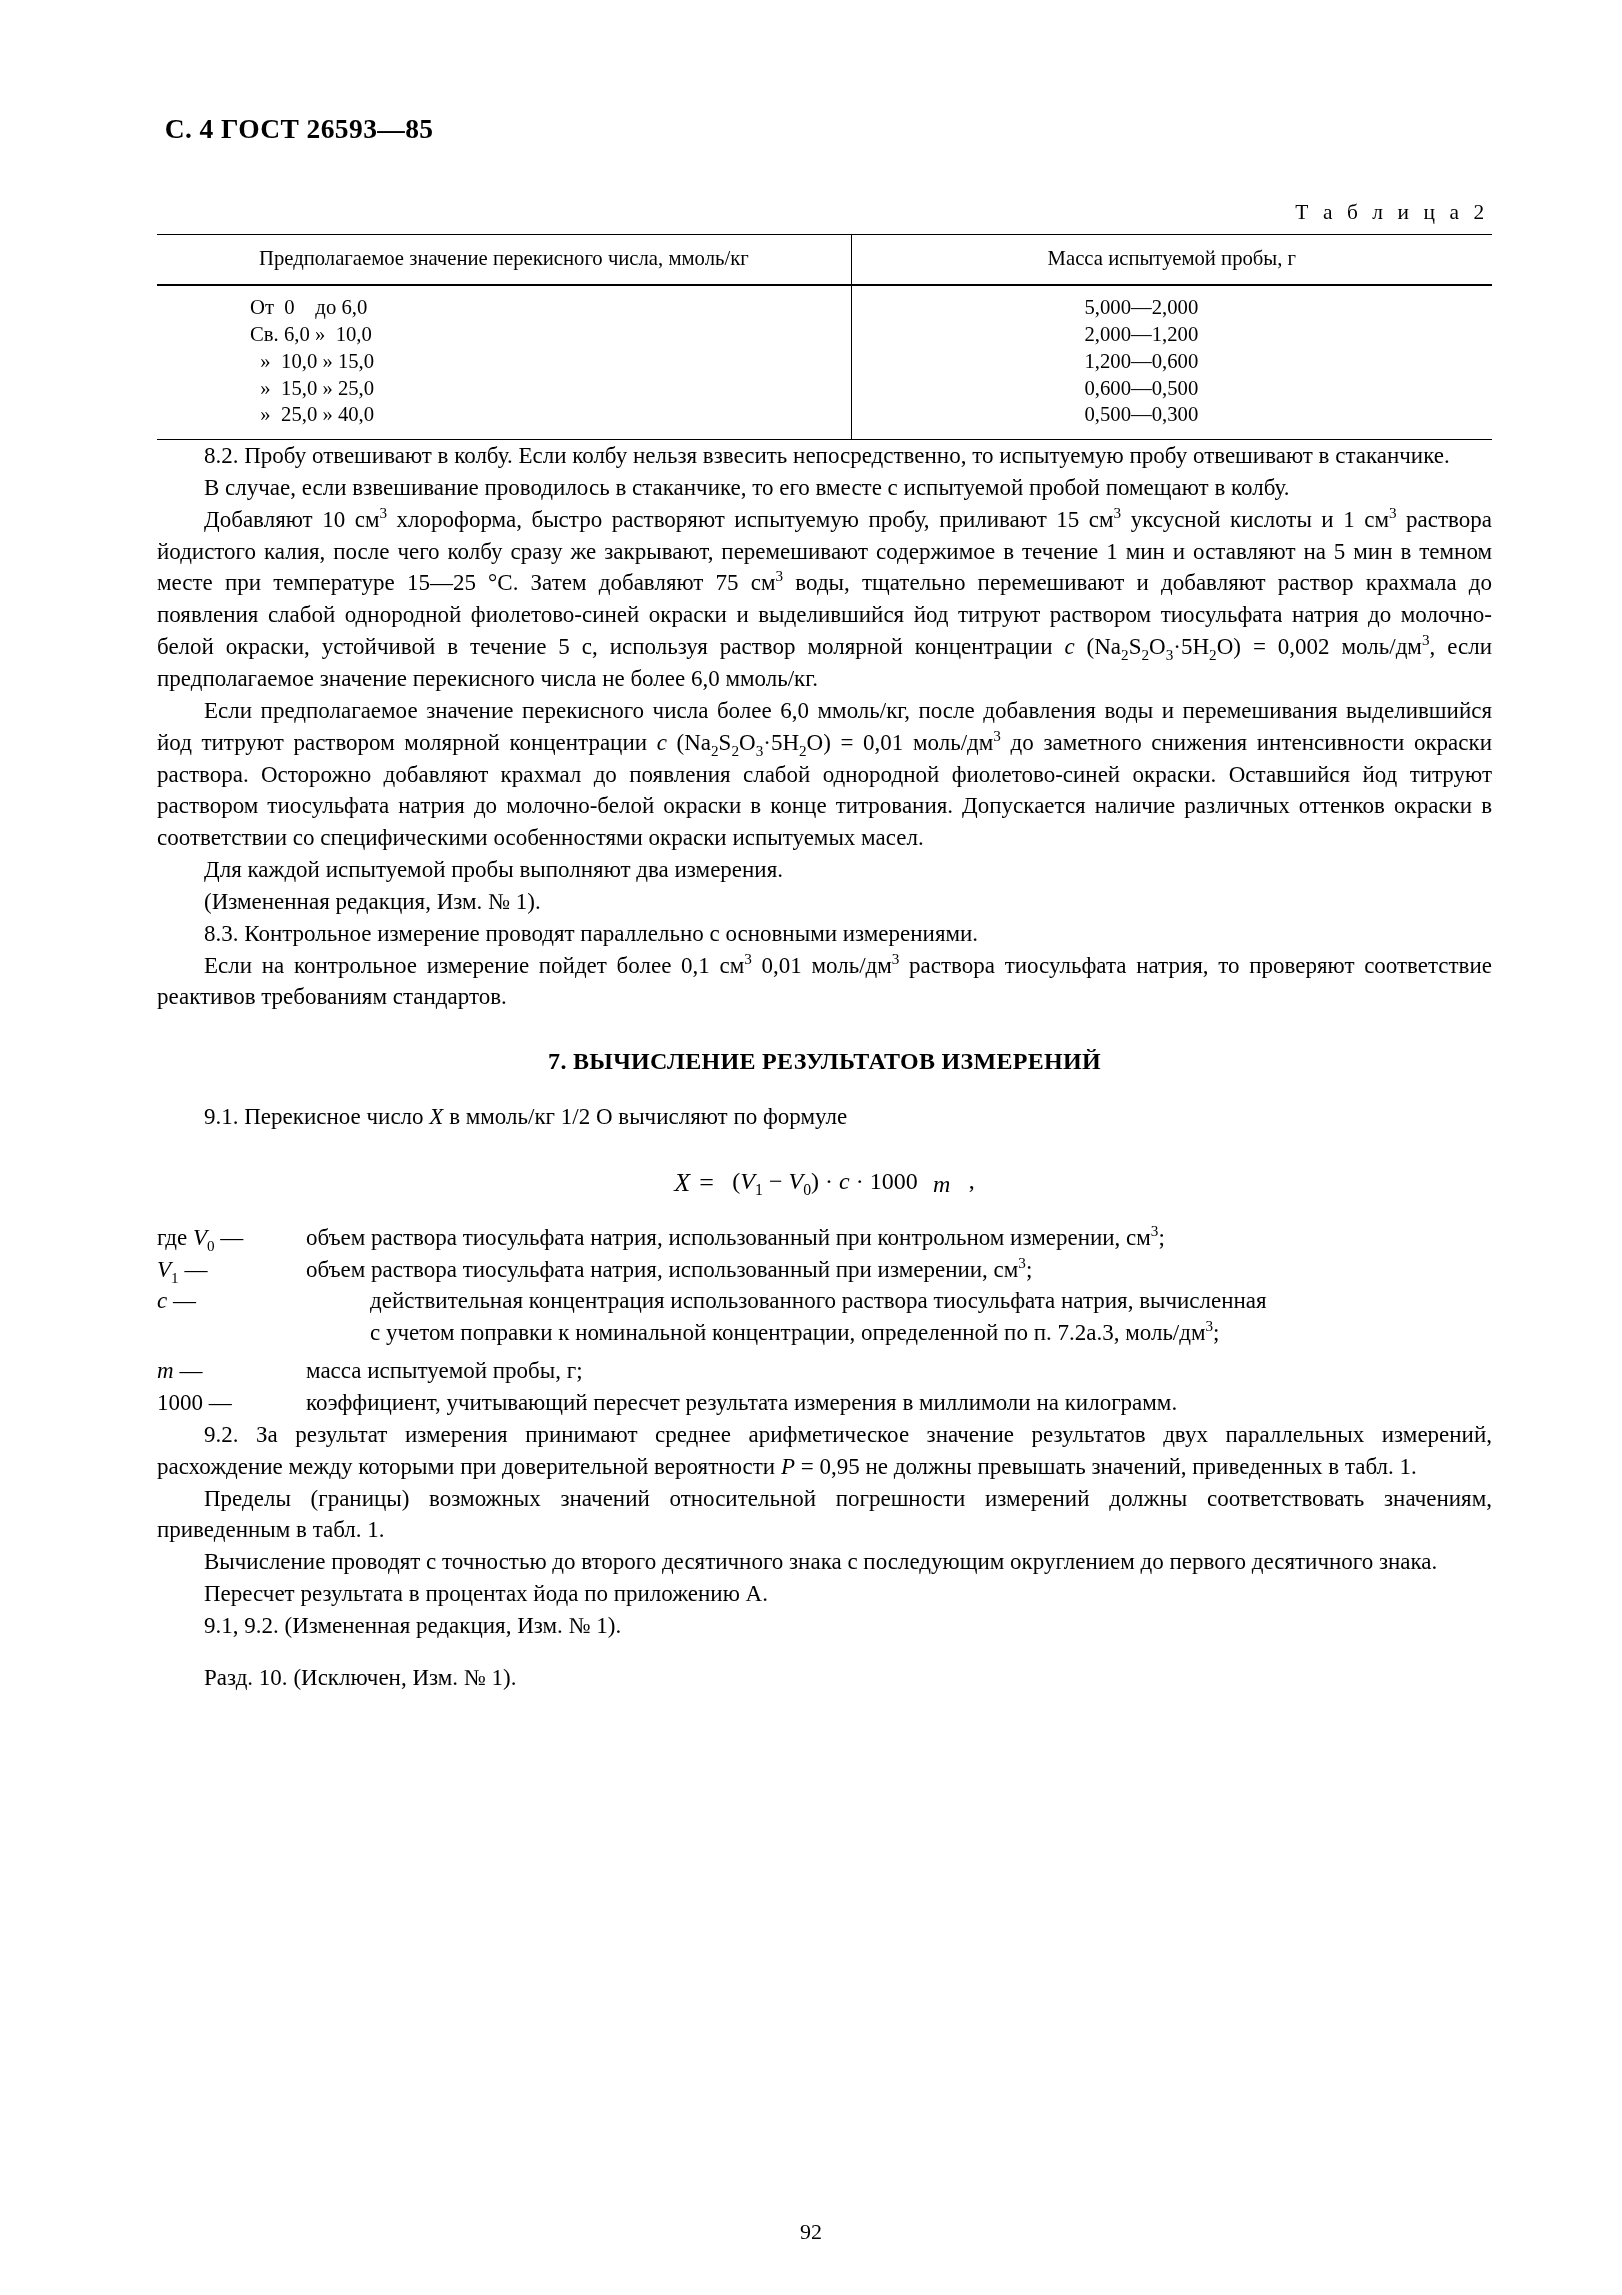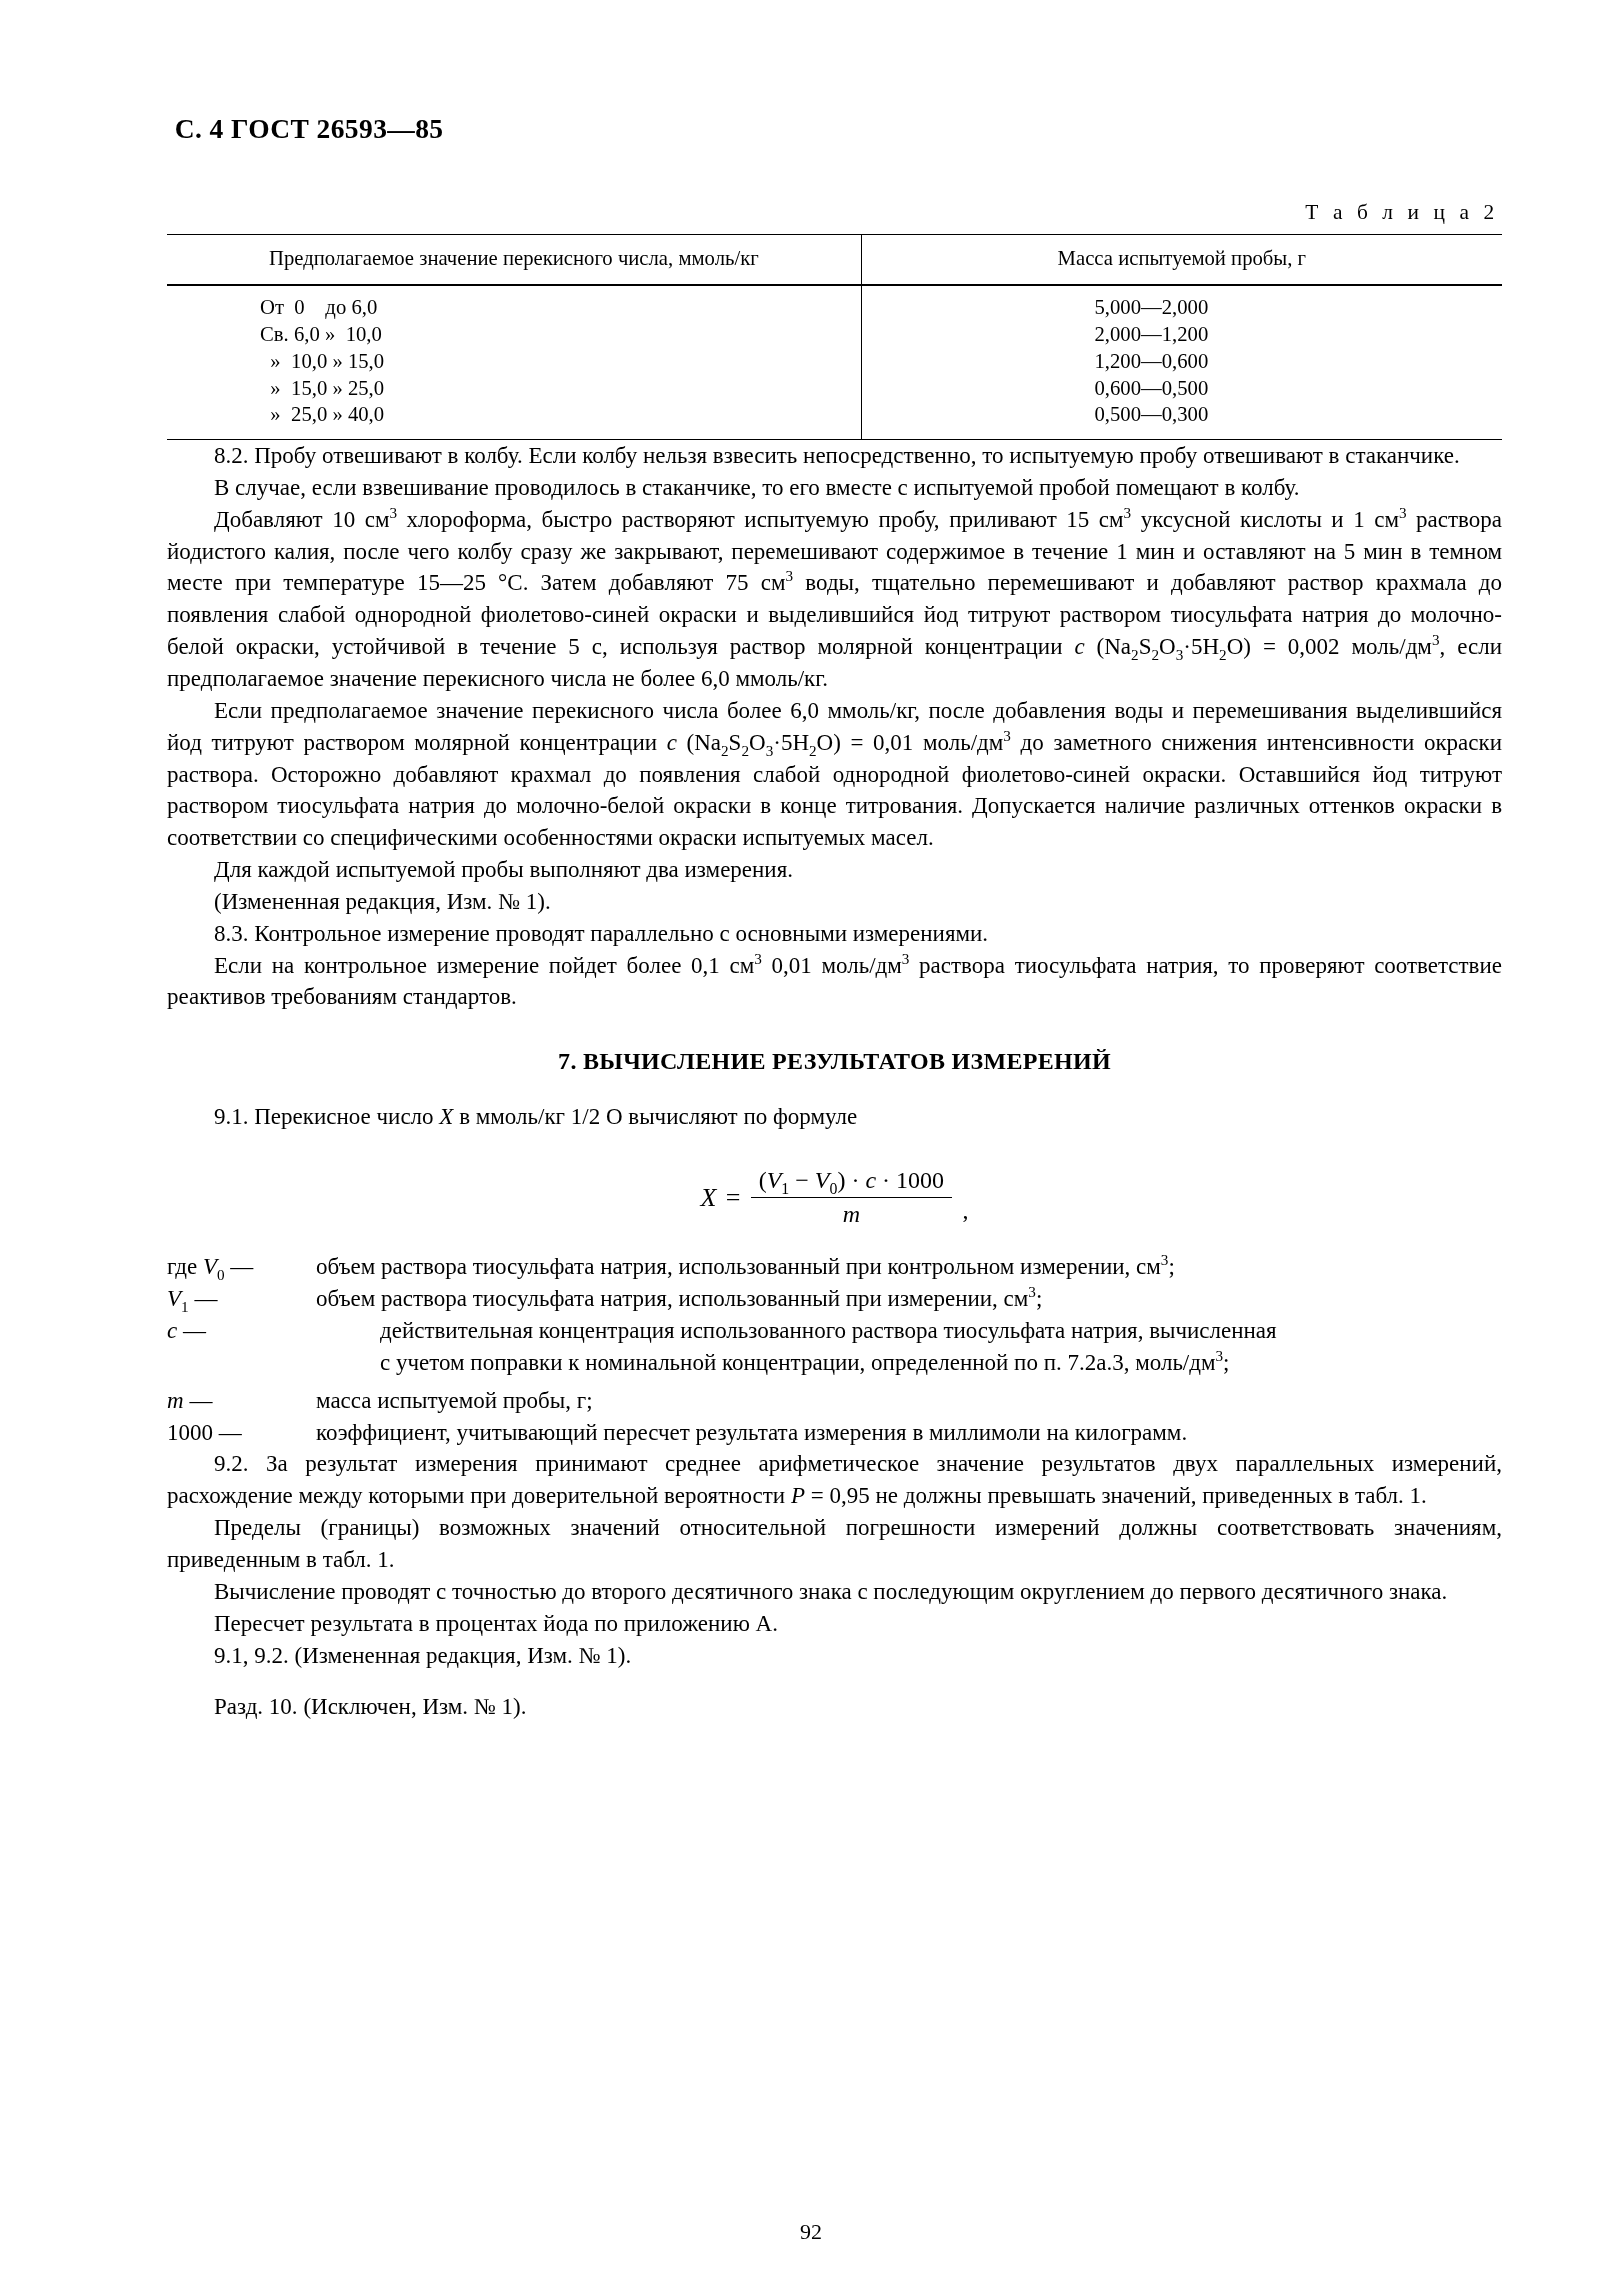--- a/index.html
+++ b/index.html
@@ -17,21 +17,21 @@
   }
   .page {
     position: absolute;
     left: 0; top: 0;
     width: 1622px;
     height: 2295px;
     padding: 0;
   }
   .content {
     position: absolute;
-    left: 167px;
+    left: 157px;
     top: 0;
     width: 1335px;
   }
 
   
   .page-header {
     font-size: 27.5px;
     font-weight: bold;
     letter-spacing: 0.4px;
     margin-top: 113px;
@@ -120,21 +120,21 @@
   }
   .formula-inline {
     display: inline-flex;
     align-items: center;
     justify-content: center;
   }
   .fx-lhs { font-style: italic; font-size: 26px; padding-right: 9.2px; }
   .fx-eq   { padding-right: 10.7px; font-size: 26px; }
   .frac {
     display: inline-flex;
-    flex-direction: column;
+    flex-direction: row;
     align-items: center;
     vertical-align: middle;
   }
   .frac .num {
     padding: 0 7.7px 3.1px 7.7px;
     font-size: 24px;
     white-space: nowrap;
   }
   .frac .bar {
     width: 100%;

